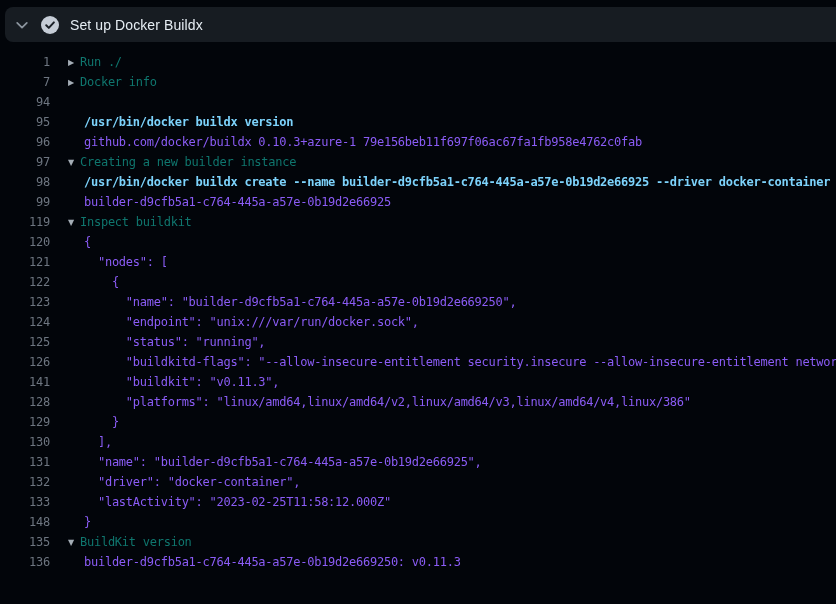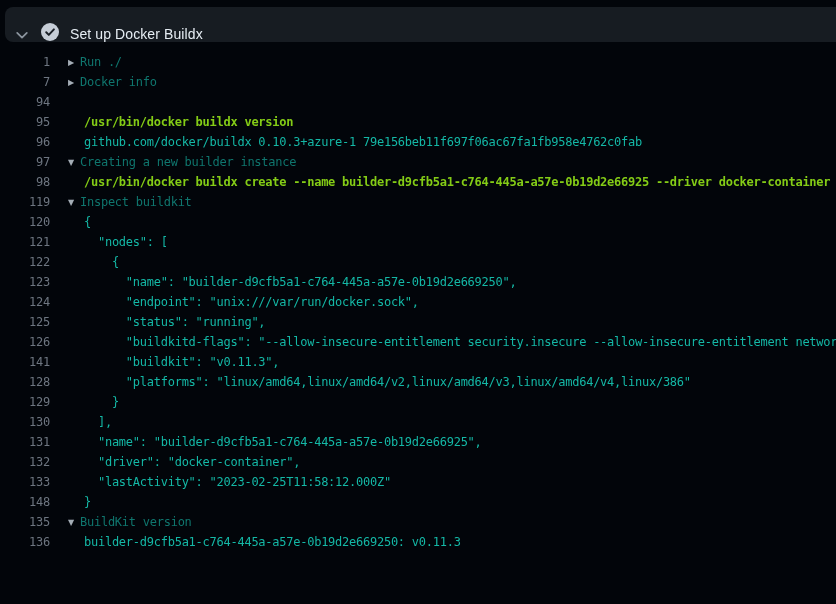--- a/index.html
+++ b/index.html
@@ -9,21 +9,21 @@
     overflow: hidden;
     font-family: "DejaVu Sans Mono", monospace;
   }
   .page { position: relative; width: 836px; height: 604px; }
 
   
   .step-header {
     position: absolute; left: 5px; top: 7px; right: 0; height: 35px;
     background: #171c22;
     border-radius: 8px 0 0 8px;
-    display: flex; align-items: flex-end;
+    display: flex; align-items: center;
     padding-left: 10px; box-sizing: border-box;
     cursor: pointer;
   }
   .chev-wrap { width: 14px; height: 14px; display: flex; align-items: center; justify-content: center; }
   .check-wrap { margin-left: 11px; width: 20px; height: 20px; }
   .step-title {
     margin-left: 10px;
     font-family: "Liberation Sans", sans-serif;
     font-size: 14px; font-weight: 400;
     color: #e6edf3;
@@ -52,22 +52,22 @@
   .content { margin-left: 18px; display: inline-block; }
   .content.indent { margin-left: 34px; }
   .arrow {
     display: inline-block; width: 12px;
     font-size: 8px;
     color: #a4adb6;
     font-family: "DejaVu Sans", sans-serif;
     vertical-align: 1px;
   }
   .gtext { color: #0f766e; }
-  .out  { color: #14b8a6; }
-  .cmd  { color: #84cc16; font-weight: 700; }
+  .out  { color: #8b5cf6; }
+  .cmd  { color: #7dd3fc; font-weight: 700; }
 </style>
 </head>
 <body>
 
 <div class="page">
 
   <div class="step-header">
     <span class="chev-wrap">
       <svg width="14" height="14" viewBox="0 0 16 16">
         <path d="M2.5 5.5 L8 11 L13.5 5.5" fill="none" stroke="#8b949e" stroke-width="2" stroke-linecap="round" stroke-linejoin="round"></path>
@@ -83,20 +83,21 @@
   </div>
 
   <div class="log">
       <div class="line"><span class="num">1</span><span class="content"><span class="arrow">▶</span><span class="gtext">Run ./</span></span></div>
       <div class="line"><span class="num">7</span><span class="content"><span class="arrow">▶</span><span class="gtext">Docker info</span></span></div>
       <div class="line"><span class="num">94</span></div>
       <div class="line"><span class="num">95</span><span class="content indent"><span class="cmd">/usr/bin/docker buildx version</span></span></div>
       <div class="line"><span class="num">96</span><span class="content indent"><span class="out">github.com/docker/buildx 0.10.3+azure-1 79e156beb11f697f06ac67fa1fb958e4762c0fab</span></span></div>
       <div class="line"><span class="num">97</span><span class="content"><span class="arrow">▼</span><span class="gtext">Creating a new builder instance</span></span></div>
       <div class="line"><span class="num">98</span><span class="content indent"><span class="cmd">/usr/bin/docker buildx create --name builder-d9cfb5a1-c764-445a-a57e-0b19d2e66925 --driver docker-container</span></span></div>
+      <div class="line"><span class="num">99</span><span class="content indent"><span class="out">builder-d9cfb5a1-c764-445a-a57e-0b19d2e66925</span></span></div>
       <div class="line"><span class="num">119</span><span class="content"><span class="arrow">▼</span><span class="gtext">Inspect buildkit</span></span></div>
       <div class="line"><span class="num">120</span><span class="content indent"><span class="out">{</span></span></div>
       <div class="line"><span class="num">121</span><span class="content indent"><span class="out">  "nodes": [</span></span></div>
       <div class="line"><span class="num">122</span><span class="content indent"><span class="out">    {</span></span></div>
       <div class="line"><span class="num">123</span><span class="content indent"><span class="out">      "name": "builder-d9cfb5a1-c764-445a-a57e-0b19d2e669250",</span></span></div>
       <div class="line"><span class="num">124</span><span class="content indent"><span class="out">      "endpoint": "unix:///var/run/docker.sock",</span></span></div>
       <div class="line"><span class="num">125</span><span class="content indent"><span class="out">      "status": "running",</span></span></div>
       <div class="line"><span class="num">126</span><span class="content indent"><span class="out">      "buildkitd-flags": "--allow-insecure-entitlement security.insecure --allow-insecure-entitlement network.host",</span></span></div>
       <div class="line"><span class="num">141</span><span class="content indent"><span class="out">      "buildkit": "v0.11.3",</span></span></div>
       <div class="line"><span class="num">128</span><span class="content indent"><span class="out">      "platforms": "linux/amd64,linux/amd64/v2,linux/amd64/v3,linux/amd64/v4,linux/386"</span></span></div>

